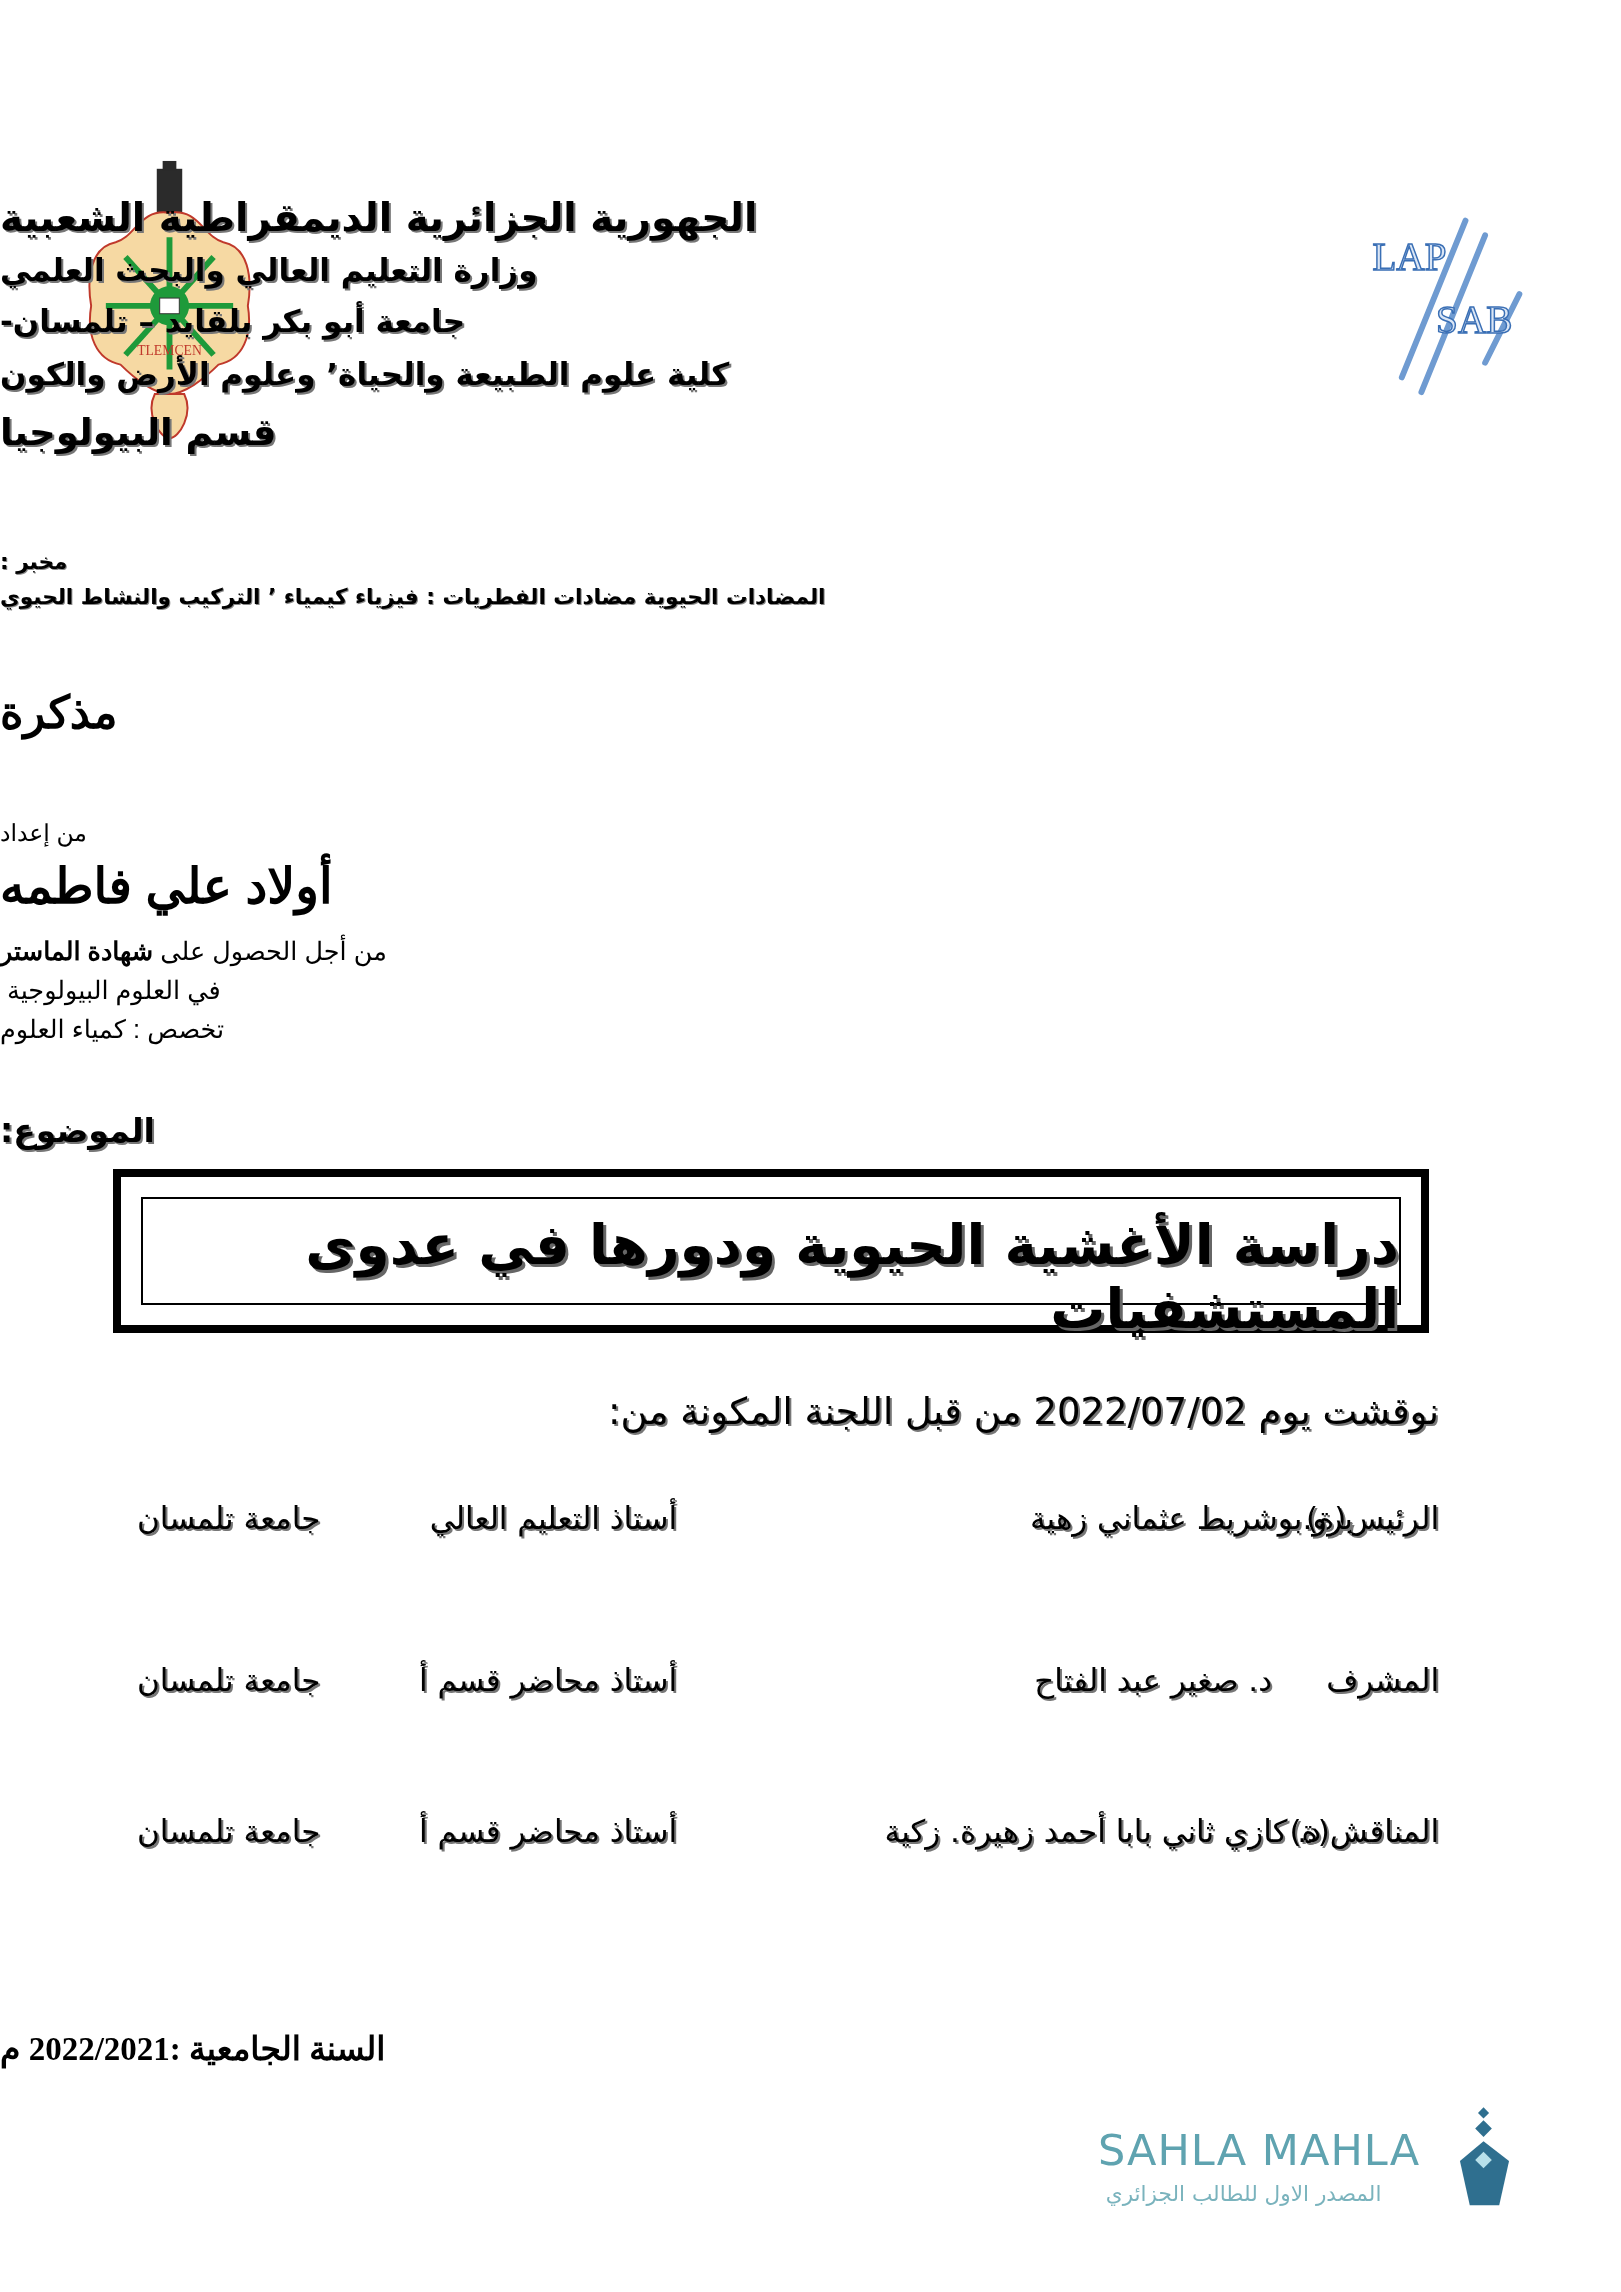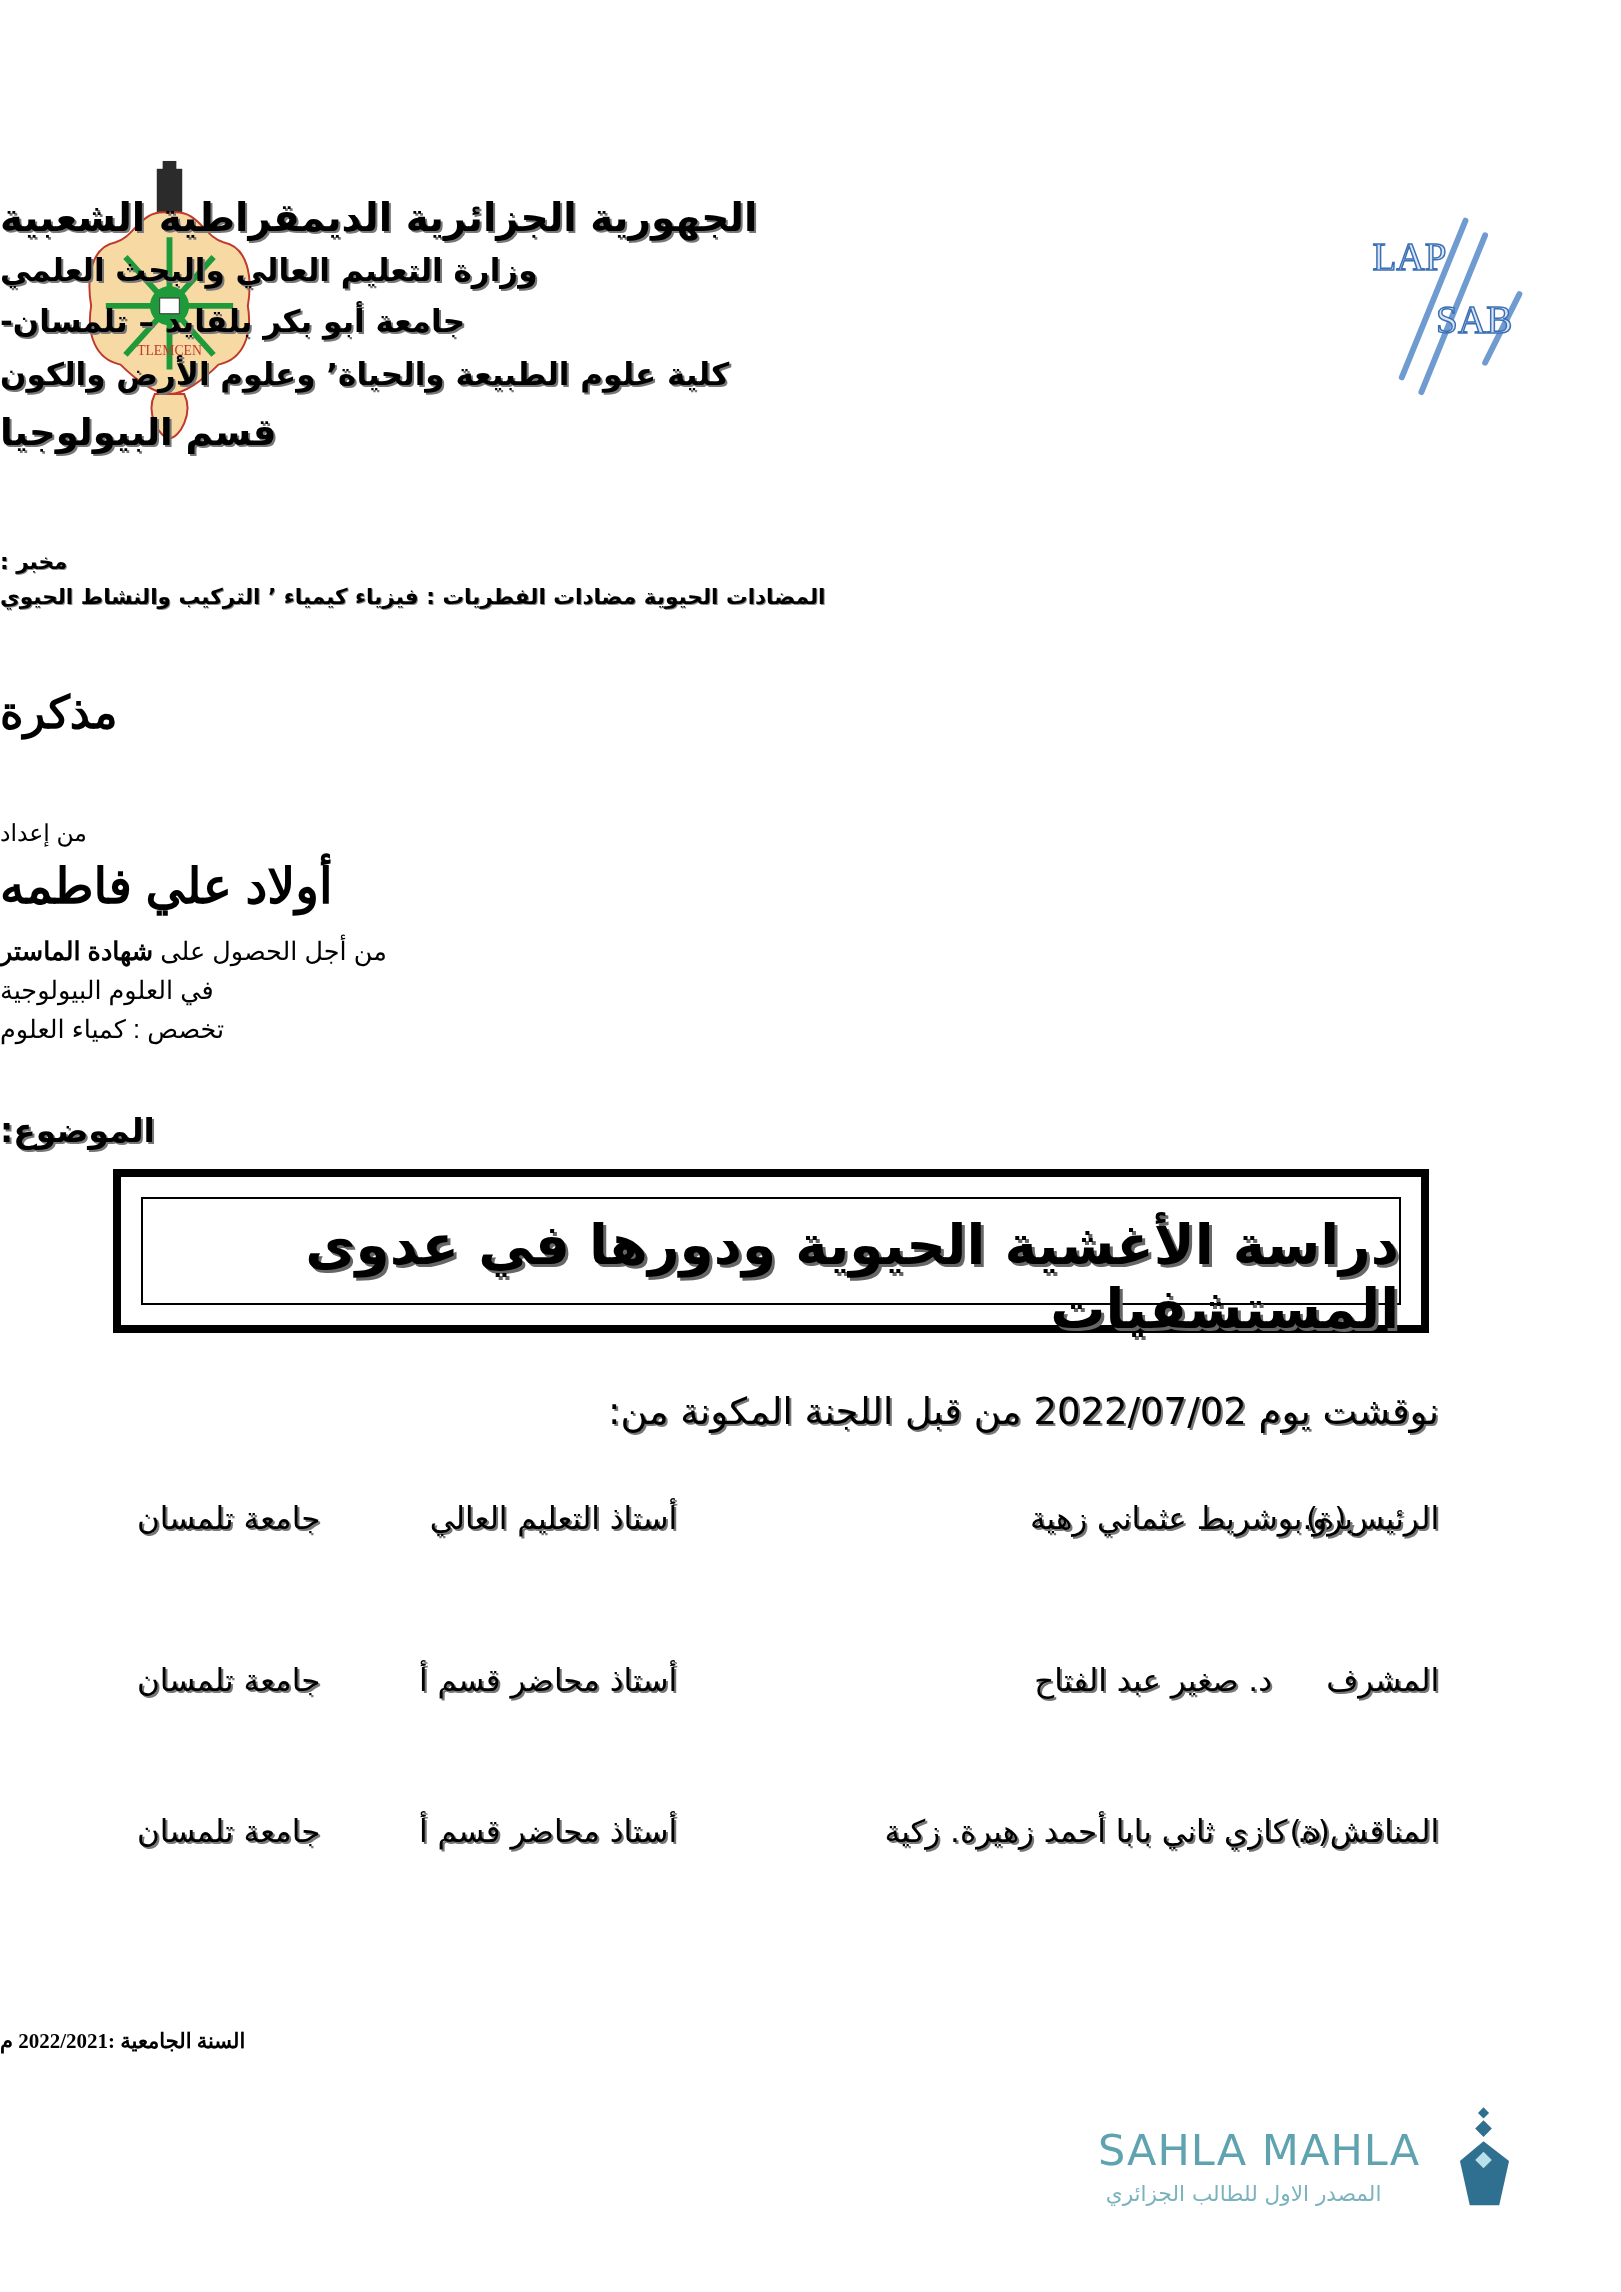--- a/index.html
+++ b/index.html
@@ -18,21 +18,21 @@
 
     .lab-lbl { top: 549px; font-size: 21.6px; font-weight: bold; text-shadow: 1px 1px 0 #888; }
     .lab-name { top: 584px; font-size: 21.6px; font-weight: bold; text-shadow: 1px 1px 0 #888; }
 
     .memo { top: 686px; font-size: 45px; font-weight: bold; font-family: "Liberation Sans", sans-serif; }
 
     .prep { top: 819px; font-size: 23.5px; font-family: "Liberation Sans", sans-serif; }
     .author { top: 858px; font-size: 49px; font-weight: bold; font-family: "Liberation Sans", sans-serif; }
     .degree { top: 936px; font-size: 25.5px; font-family: "Liberation Sans", sans-serif; }
     .degree b { font-weight: bold; }
-    .field { top: 975px; font-size: 25.5px; font-family: "Liberation Sans", sans-serif; }
+    .field { top: 975px; font-size: 25.5px; font-family: "Liberation Sans", sans-serif; padding-left: 7px; }
     .spec { top: 1014px; font-size: 25.5px; font-family: "Liberation Sans", sans-serif; }
 
     .subject-lbl { top: 1111px; font-size: 33px; font-weight: bold; text-shadow: 2px 2px 0 #777; }
 
     .title-box {
       left: 113px; top: 1169px; width: 1316px; height: 164px;
       box-sizing: border-box;
       border: 8.8px solid #000;
       padding: 20px;
       background: #fff;
@@ -54,21 +54,21 @@
     .row span { position: absolute; top: 0; white-space: nowrap; }
     .row .role { right: 0; }
     .row .name { right: 86px; }
     .row .rank { right: 762px; }
     .row .univ { left: 0; }
     .row-1 { top: 1500px; }
     .row-2 { top: 1662px; }
     .row-3 { top: 1813px; }
 
     .year {
-      top: 2029px; font-size: 21px; font-weight: bold;
+      top: 2029px; font-size: 33px; font-weight: bold;
       font-family: "Liberation Serif", serif;
     }
 
     .logo-right { left: 1343px; top: 201px; width: 196px; height: 196px; }
     .logo-left { left: 86px; top: 159px; width: 167px; height: 284px; }
     .footer-logo { left: 1098px; top: 2107px; width: 421px; height: 108px; }
     .sm-text {
       position: absolute; left: 0; top: 17.6px; font-size: 43px; color: #5fa3b0;
       font-family: "DejaVu Sans", sans-serif; letter-spacing: 1px;
     }

